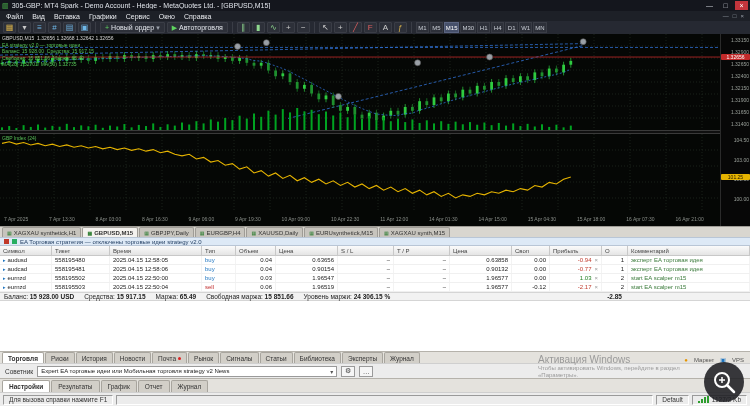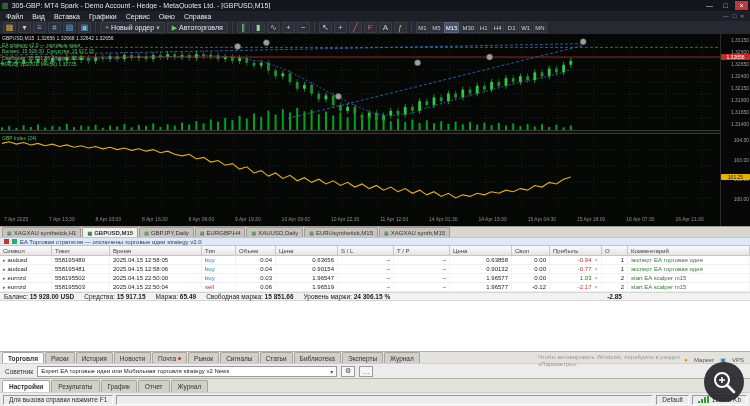--- a/index.html
+++ b/index.html
@@ -732,20 +732,21 @@
         <span style="height:2px"></span>
           <span style="height:4px"></span>
           <span style="height:6px"></span>
           <span style="height:7px"></span>
       </span>
       <span>1127/2 Kb</span>
     </span>
   </div>
 
   <div class="watermark">
+    <div class="w1">Активация Windows</div>
     <div class="w2">Чтобы активировать Windows, перейдите в раздел «Параметры».</div>
   </div>
 
   <div class="magnifier">
     <svg width="26" height="26" viewBox="0 0 26 26">
       <circle cx="11" cy="11" r="7" fill="none" stroke="#fff" stroke-width="2"></circle>
       <line x1="16" y1="16" x2="23" y2="23" stroke="#fff" stroke-width="2.5" stroke-linecap="round"></line>
       <line x1="8" y1="11" x2="14" y2="11" stroke="#fff" stroke-width="1.5"></line>
       <line x1="11" y1="8" x2="11" y2="14" stroke="#fff" stroke-width="1.5"></line>
     </svg>

